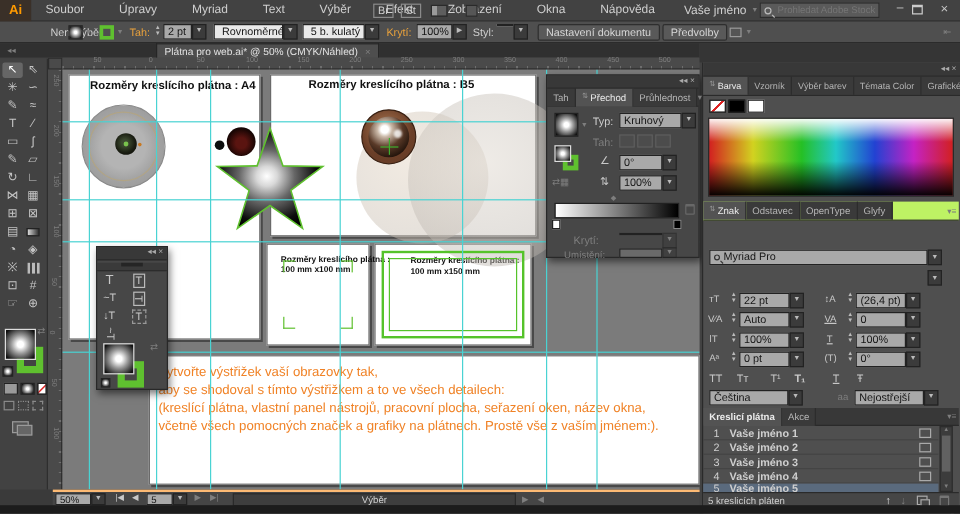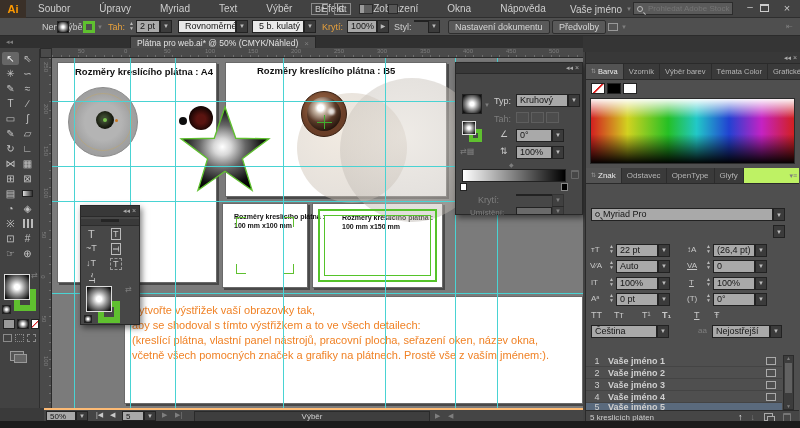--- a/index.html
+++ b/index.html
@@ -280,20 +280,33 @@
     <span class="a ico" style="left:29px;top:52px;font-size:9px;border:1px dashed #999;padding:0 2px;">T</span>
     <span class="a ico rot" style="left:6px;top:67px;font-size:9px;">~T</span>
     <span class="a chip grad-bw" style="left:5px;top:80px;width:26px;height:26px;border:1px solid #ddd;z-index:2;"></span>
     <span class="a chip" style="left:17px;top:95px;width:22px;height:22px;border:6px solid #5fc02f;background:transparent;"></span>
     <span class="a dim" style="left:44px;top:79px;font-size:8px;">⇄</span>
     <span class="a chip grad-bw" style="left:3px;top:109px;width:8px;height:8px;"></span>
   </div>
 
   <div class="a panel" style="left:455px;top:62px;width:128px;height:153px;background:#474747;">
     <div class="hdr"><span>◂◂</span> <span>×</span></div>
+    <div class="f" style="height:15px;background:#383838;border-bottom:1px solid #2a2a2a;">
+      <span class="tab">
+          <span>Tah</span>
+        </span>
+      <span class="tab on">
+          <span class="cyc">⇅</span>
+          <span>Přechod</span>
+        </span>
+      <span class="tab">
+          <span>Průhlednost</span>
+        </span>
+      <span class="dim" style="margin-left:auto;padding-right:3px;font-size:7px;">▾≡</span>
+    </div>
     <span class="a chip grad-bw" style="left:6px;top:31px;width:20px;height:20px;"></span>
     <span class="a dim" style="left:28px;top:39px;font-size:6px;">▼</span>
     <span class="a chip grad-bw" style="left:6px;top:58px;width:14px;height:14px;border:1px solid #ddd;z-index:2;"></span>
     <span class="a chip" style="left:13px;top:66px;width:13px;height:13px;border:4px solid #5fc02f;background:transparent;"></span>
     <span class="a dim" style="left:4px;top:84px;font-size:8px;">⇄▦</span>
     <span class="a lbl" style="left:38px;top:33px;">Typ:</span>
     <span class="a fld" style="left:60px;top:31px;width:52px;">Kruhový</span>
     <span class="a dd" style="left:112px;top:31px;">▼</span>
     <span class="a lbl dim" style="left:38px;top:51px;">Tah:</span>
     <span class="a dim" style="left:60px;top:49px;width:13px;height:11px;border:1px solid #5e5e5e;background:#4c4c4c;"></span>
@@ -439,20 +452,29 @@
     <span class="a ico" style="left:76px;top:258px;font-size:9px;font-weight:bold;">T₁</span>
     <span class="a ico" style="left:108px;top:258px;font-size:9px;text-decoration:underline;">T</span>
     <span class="a ico" style="left:128px;top:258px;font-size:9px;">Ŧ</span>
 
     <span class="a fld" style="left:5px;top:273px;width:66px;">Čeština</span>
     <span class="a dd" style="left:71px;top:273px;">▼</span>
     <span class="a dim" style="left:112px;top:274px;font-size:8px;">aa</span>
     <span class="a fld" style="left:126px;top:273px;width:58px;">Nejostřejší</span>
     <span class="a dd" style="left:184px;top:273px;">▼</span>
 
+    <div class="f a" style="left:0;top:288px;width:213px;height:15px;background:#383838;border-bottom:1px solid #2a2a2a;">
+      <span class="tab on" style="font-weight:bold;">
+          <span>Kreslicí plátna</span>
+        </span>
+      <span class="tab">
+          <span>Akce</span>
+        </span>
+      <span class="dim" style="margin-left:auto;padding-right:2px;font-size:7px;">▾≡</span>
+    </div>
     <div class="a f rowline" style="left:0;top:303px;width:196px;height:12px;gap:0;">
       <span class="lbl" style="width:22px;text-align:center;">1</span>
       <span class="lbl" style="font-weight:bold;">Vaše jméno 1</span>
       <span class="minirect" style="margin-left:auto;margin-right:6px;"></span>
     </div>
     <div class="a f rowline" style="left:0;top:315px;width:196px;height:12px;">
       <span class="lbl" style="width:22px;text-align:center;">2</span>
       <span class="lbl" style="font-weight:bold;">Vaše jméno 2</span>
       <span class="minirect" style="margin-left:auto;margin-right:6px;"></span>
     </div>

